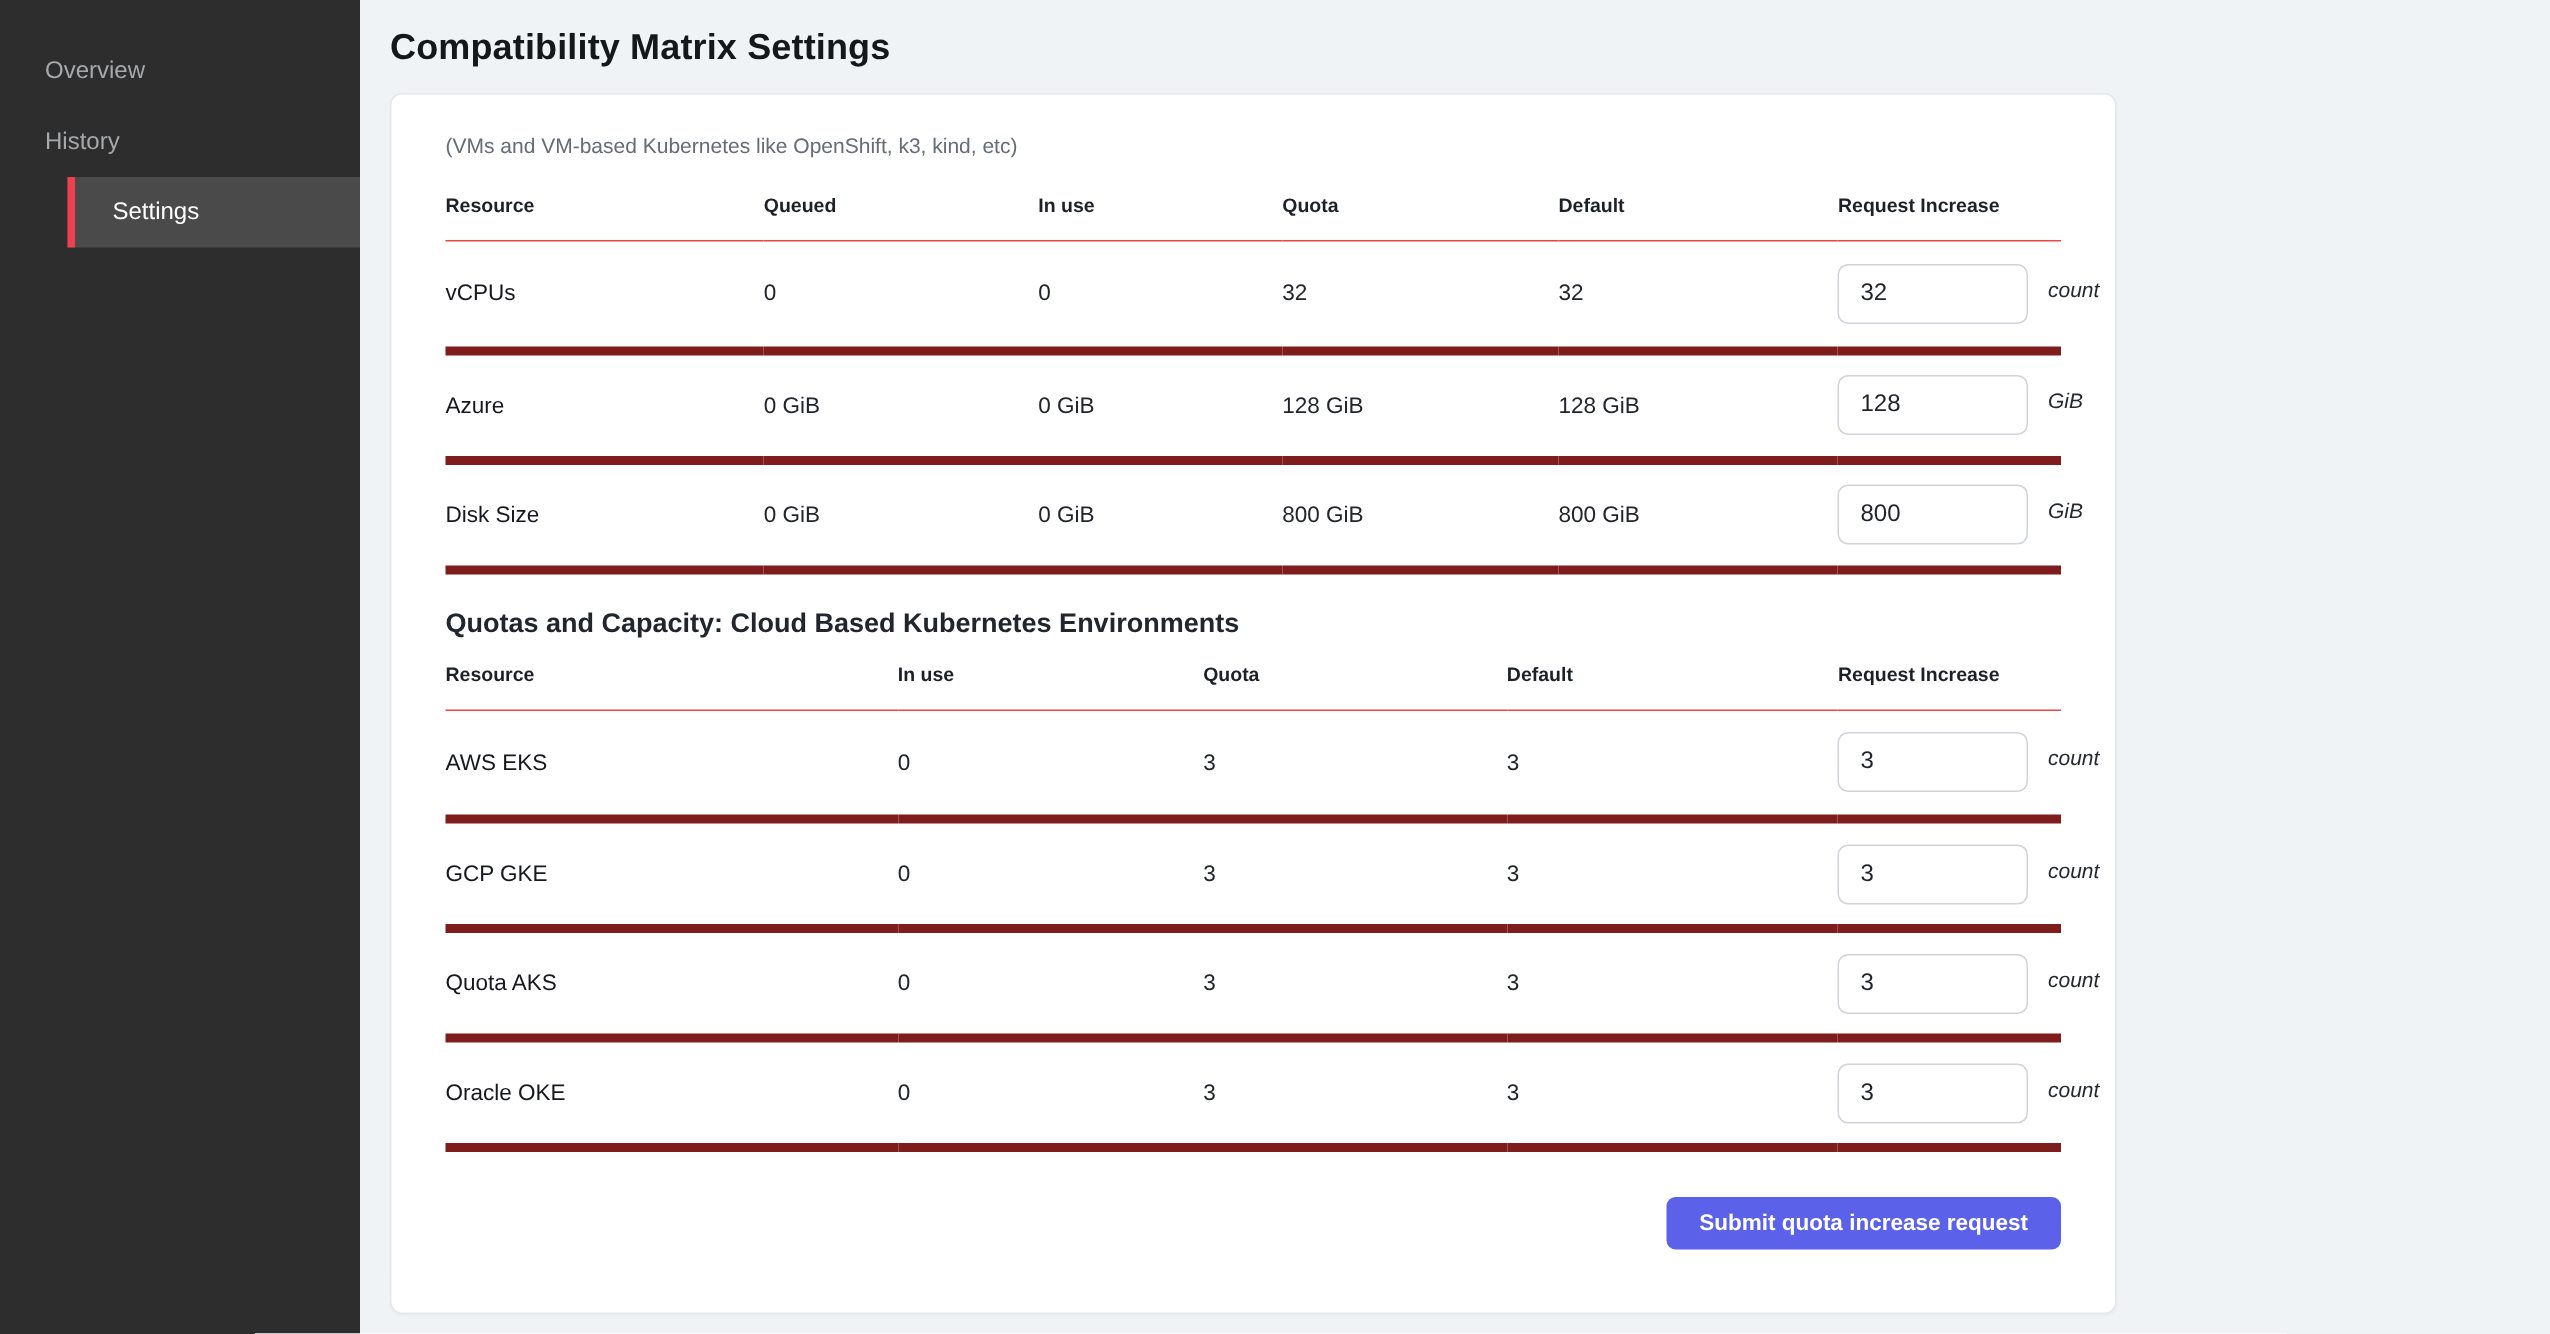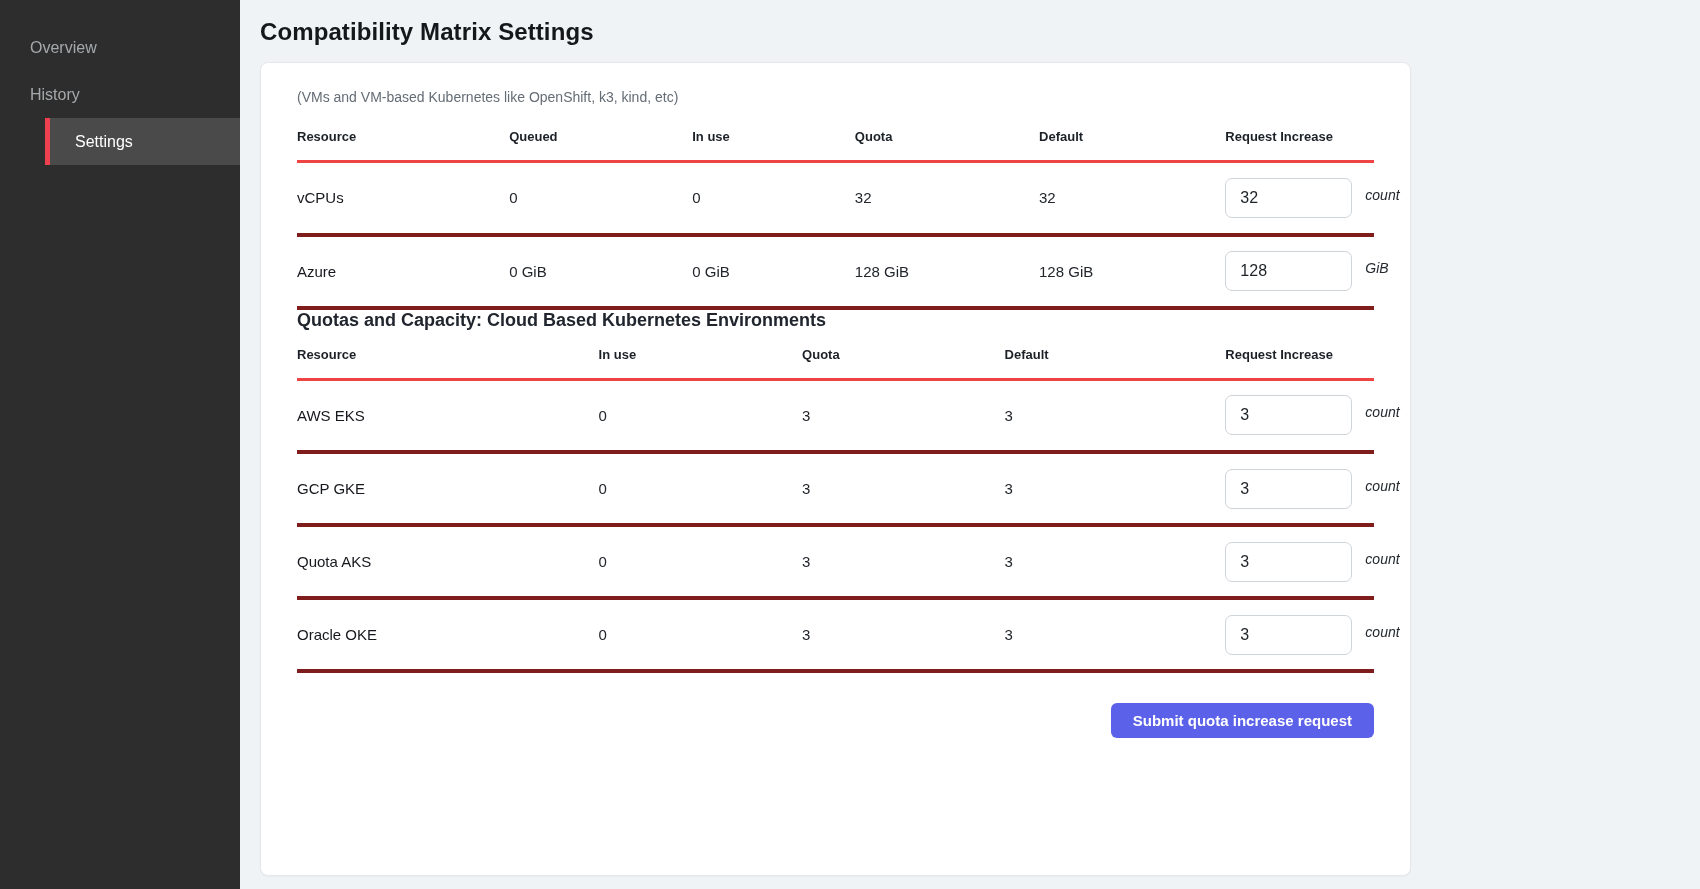--- a/index.html
+++ b/index.html
@@ -62,40 +62,40 @@
   .section-head { display: flex; align-items: baseline; gap: 10px; margin-bottom: 12px; }
   .section-title {
     font-size: 18px;
     font-weight: 600;
     color: #21262e;
   }
   .section-subtitle {
     font-size: 14px;
     color: #646c75;
   }
-  .section-head.second { margin-bottom: 4px; }
+  .section-head.second { margin-top: 22px; margin-bottom: 4px; }
 
   table.quota-table {
     width: 100%;
     border-collapse: collapse;
     table-layout: fixed;
   }
   .quota-table th {
     text-align: left;
     font-size: 13px;
     font-weight: 700;
     color: #1c2128;
     padding: 12px 0 16px 0;
-    border-bottom: 3px solid #ef4444;
+    border-bottom: 1px solid #ef4444;
   }
   .quota-table td {
     height: 73px;
     font-size: 15px;
     color: #22262c;
-    border-bottom: 4px solid #7f1d1d;
+    border-bottom: 6px solid #7f1d1d;
     vertical-align: middle;
   }
   .quota-table td.resource { font-weight: 500; color: #16181d; }
 
   .req-cell { display: flex; align-items: center; gap: 13px; }
   .req-input {
     width: 127px;
     height: 40px;
     border: 1px solid #cfd4d9;
     border-radius: 7px;
@@ -190,20 +190,33 @@
             <td>0 GiB</td>
             <td>128 GiB</td>
             <td>128 GiB</td>
             <td>
               <div class="req-cell">
                 <input type="text" class="req-input" value="128" style="">
                 <span class="req-unit">GiB</span>
               </div>
             </td>
           </tr>
+          <tr>
+            <td class="resource">Disk Size</td>
+            <td>0 GiB</td>
+            <td>0 GiB</td>
+            <td>800 GiB</td>
+            <td>800 GiB</td>
+            <td>
+              <div class="req-cell">
+                <input type="text" class="req-input" value="800" style="">
+                <span class="req-unit">GiB</span>
+              </div>
+            </td>
+          </tr>
         </tbody>
       </table>
 
       <div class="section-head second">
         <span class="section-title">Quotas and Capacity: Cloud Based Kubernetes Environments</span>
       </div>
 
       <table class="quota-table">
         <colgroup>
           <col style="width:28.0%">

